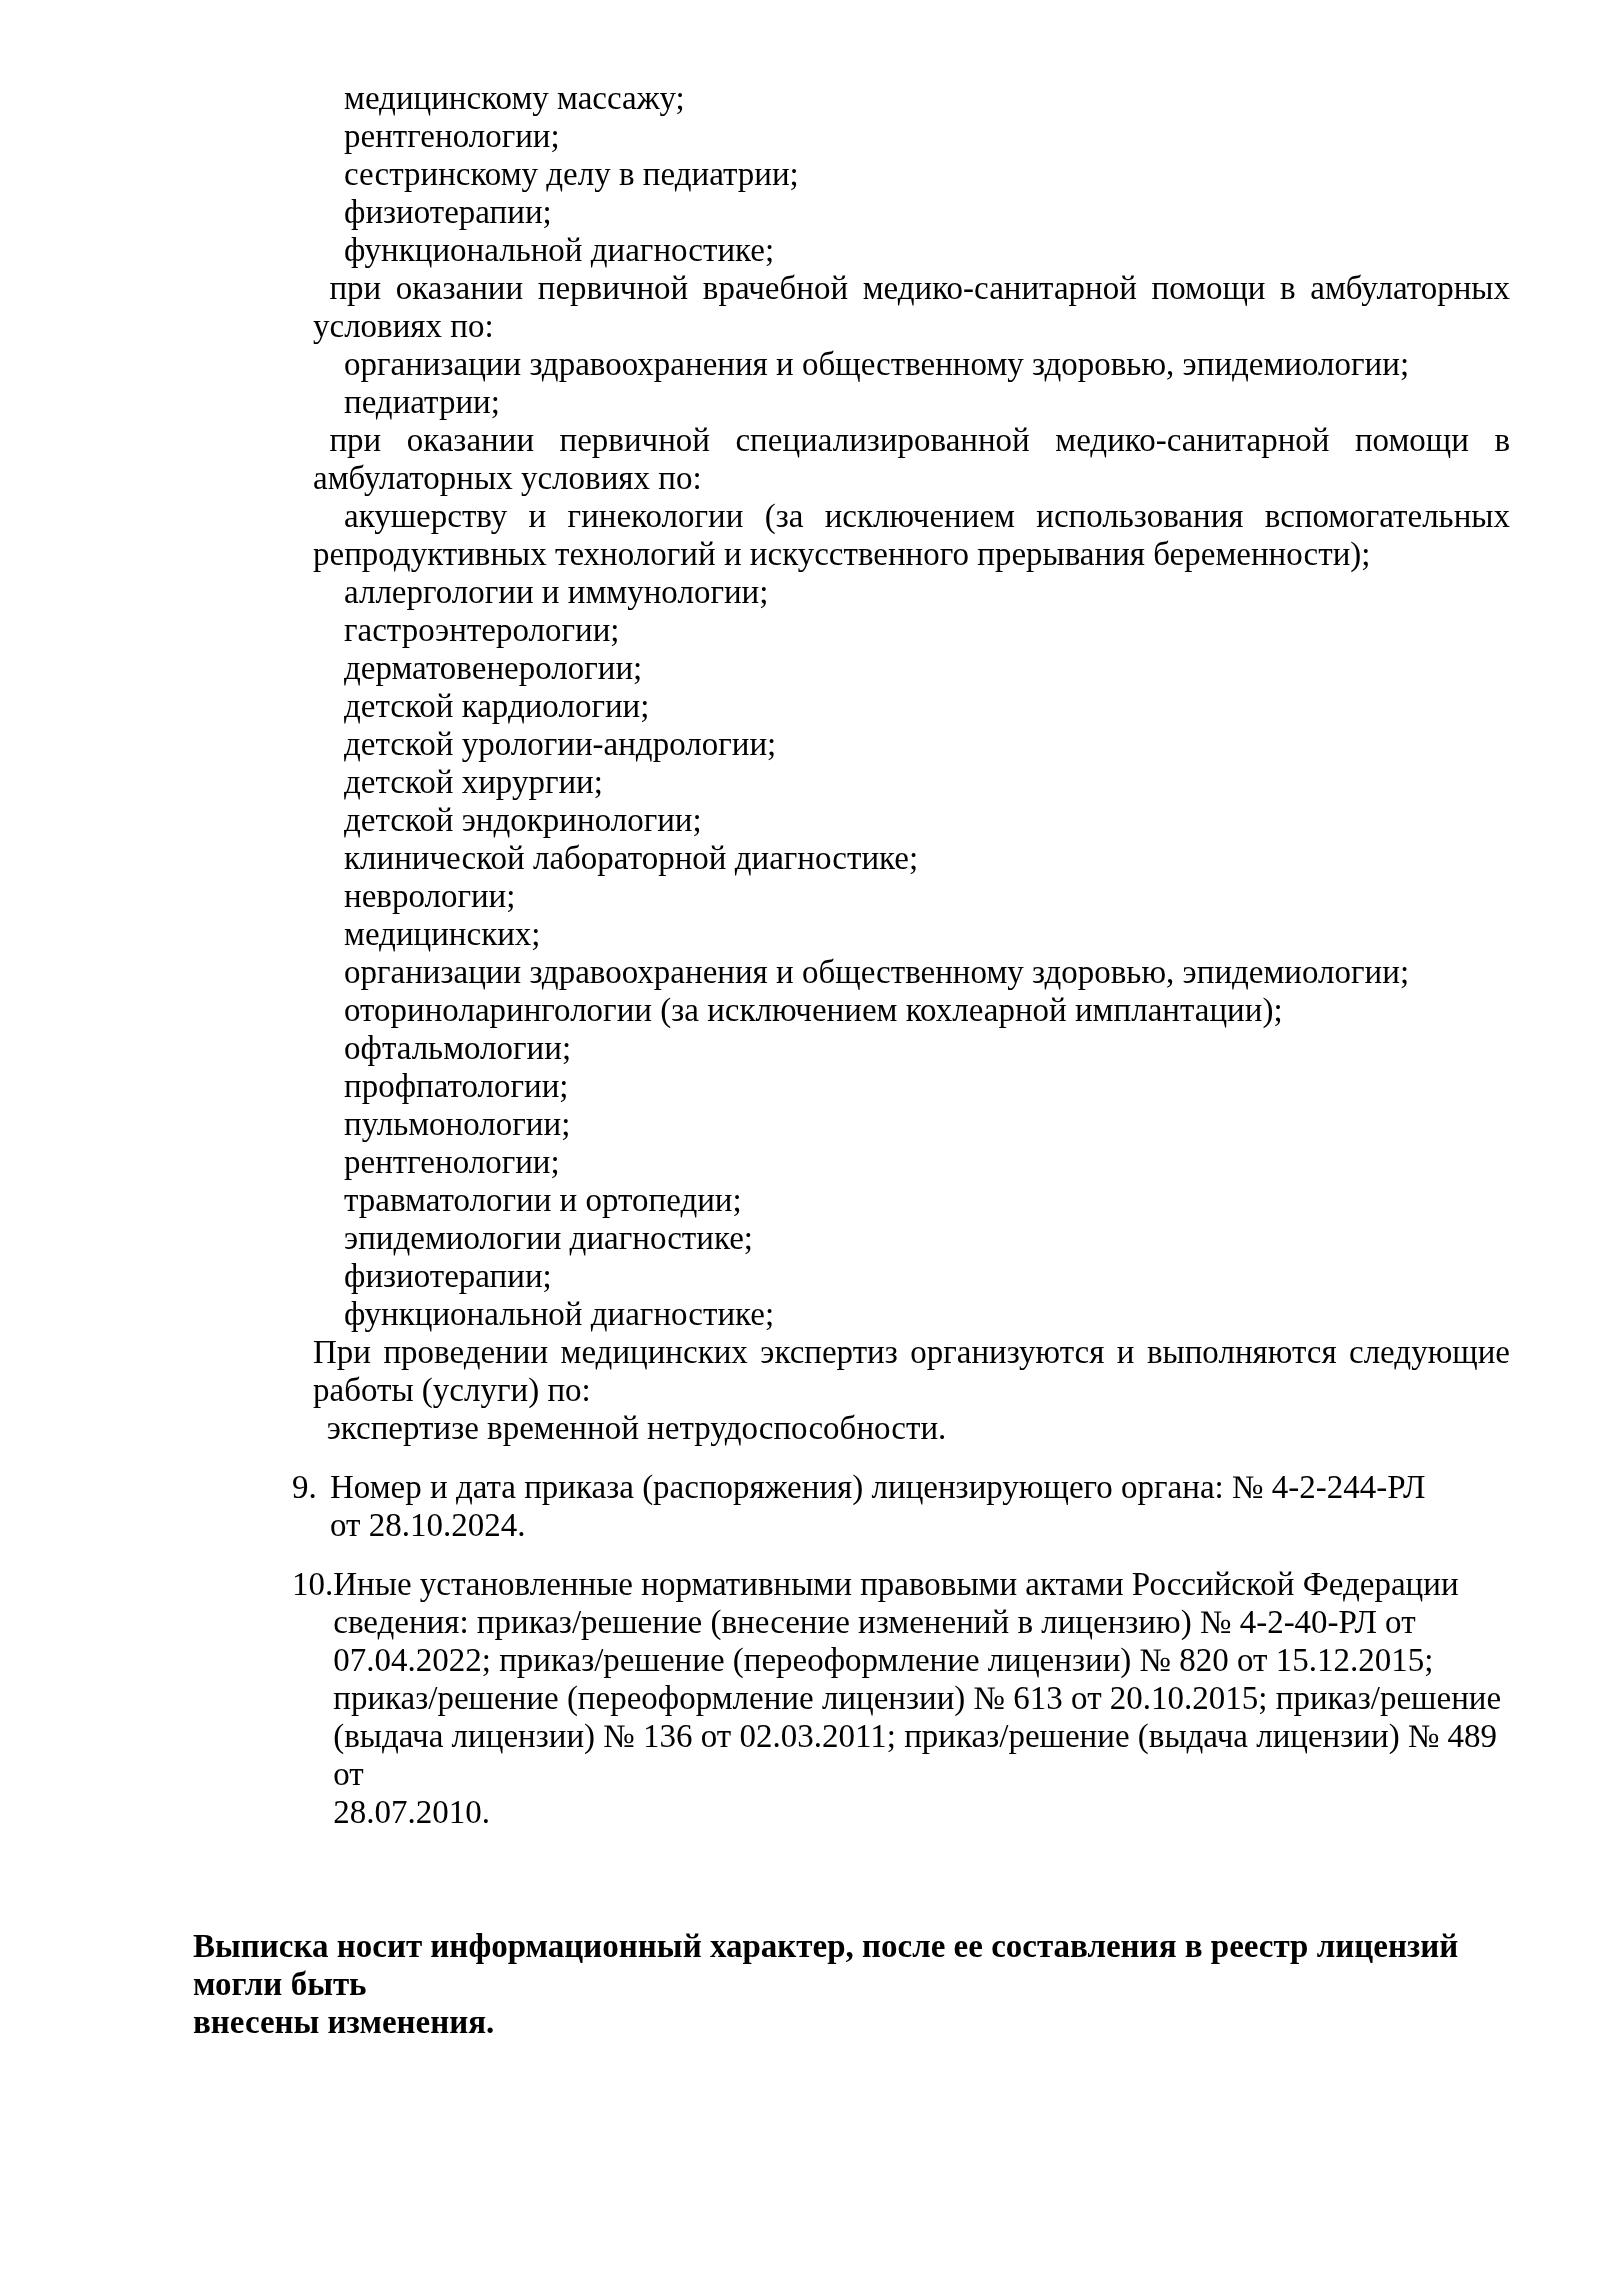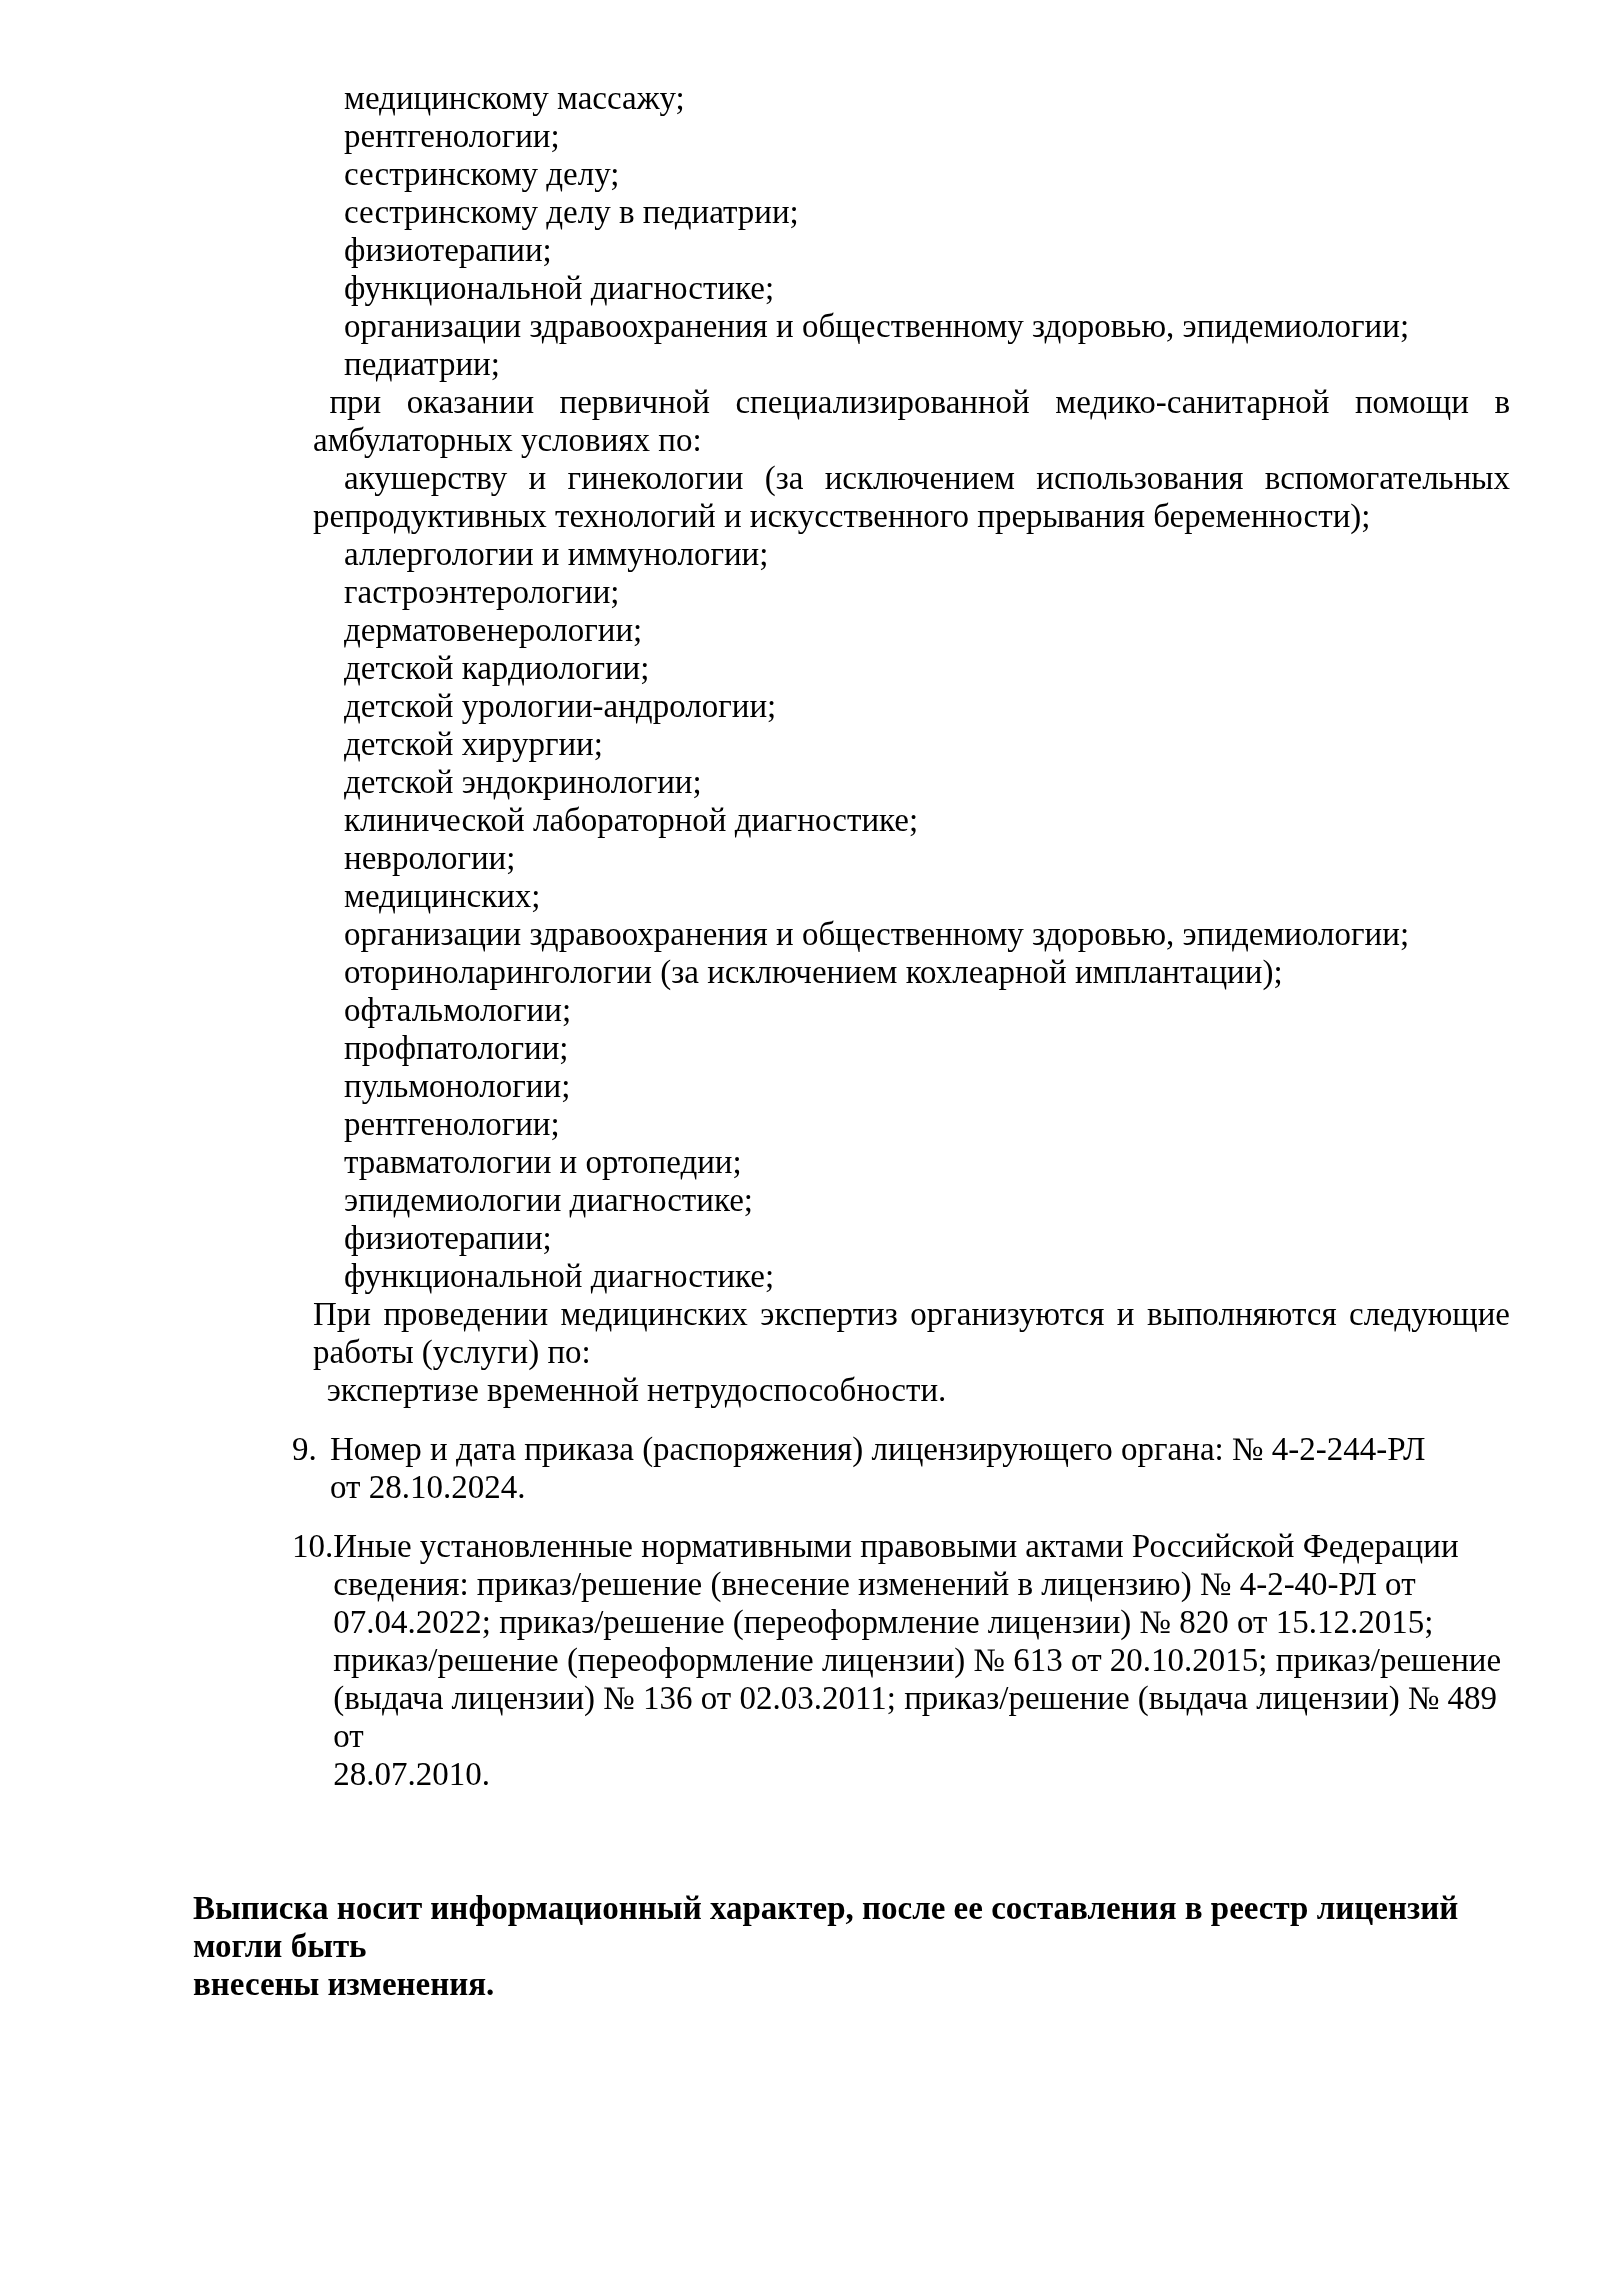--- a/index.html
+++ b/index.html
@@ -59,26 +59,26 @@
 </head>
 <body>
 
 <div class="page">
 
   <section class="works">
 
     <div class="svc-list">
         <div class="svc-item">медицинскому массажу;</div>
         <div class="svc-item">рентгенологии;</div>
-        <div class="svc-item">сестринскому делу;</div>
         <div class="svc-item">сестринскому делу в педиатрии;</div>
         <div class="svc-item">физиотерапии;</div>
         <div class="svc-item">функциональной диагностике;</div>
       </div>
 
+    <p class="para indent">при оказании первичной врачебной медико-санитарной помощи в амбулаторных условиях по:</p>
 
     <div class="svc-list">
         <div class="svc-item">организации здравоохранения и общественному здоровью, эпидемиологии;</div>
         <div class="svc-item">педиатрии;</div>
       </div>
 
     <p class="para indent">при оказании первичной специализированной медико-санитарной помощи в амбулаторных условиях по:</p>
 
     <div class="svc-list">
         <div class="svc-item">акушерству и гинекологии (за исключением использования вспомогательных репродуктивных технологий и искусственного прерывания беременности);</div>

